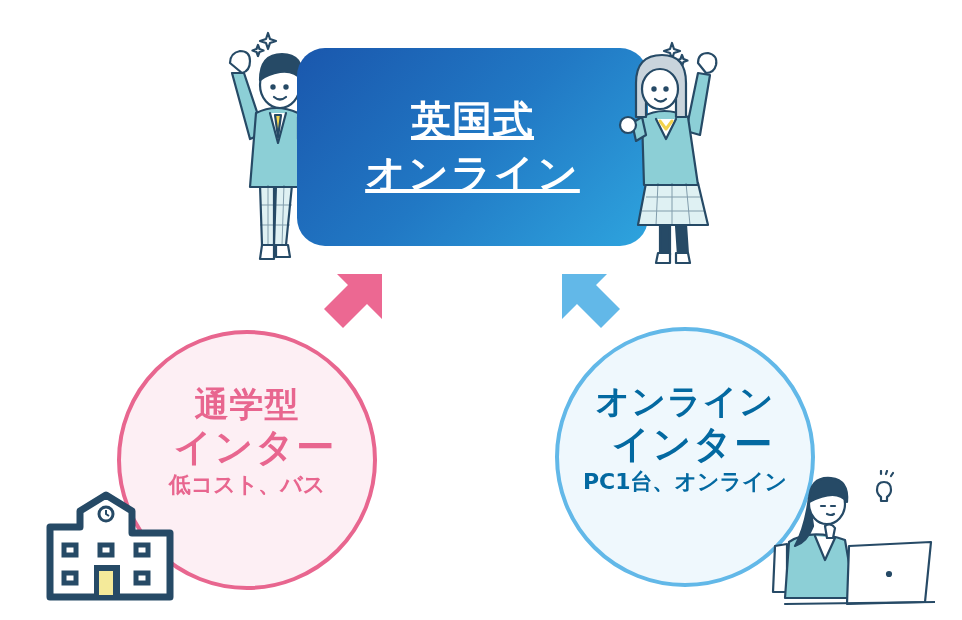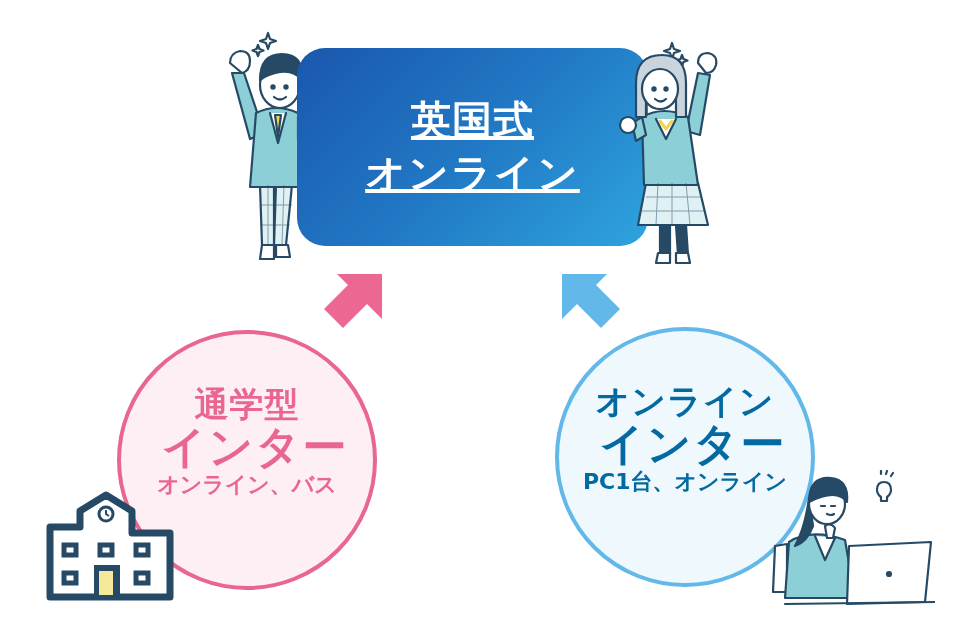--- a/index.html
+++ b/index.html
@@ -7,21 +7,21 @@
   .abs{position:absolute;}
   .curriculum-box{left:297px;top:48px;width:351px;height:198px;border-radius:28px;
     background:linear-gradient(135deg,#1a57ad 0%,#2178c4 50%,#2ea4de 100%);
     display:flex;flex-direction:column;align-items:center;justify-content:center;color:#fff;text-decoration:underline;}
   .curriculum-box .t1{font-size:40px;font-weight:bold;line-height:52px;letter-spacing:1px;}
   .curriculum-box .t2{font-size:40px;font-weight:bold;line-height:54px;letter-spacing:2px;}
   .circle{width:252px;height:252px;border-radius:50%;display:flex;flex-direction:column;align-items:center;justify-content:center;text-align:center;}
   .circle.pink{left:117px;top:330px;border:4px solid #e8668f;background:#fdeff4;color:#e8668f;}
   .circle.blue{left:555px;top:327px;border:4px solid #62b8e8;background:#eff8fd;color:#0369a1;}
   .circle .l1{font-size:34px;font-weight:bold;line-height:42px;letter-spacing:1px;}
-  .circle .l2{font-size:44px;font-weight:bold;line-height:44px;letter-spacing:2px;margin-left:16px;}
+  .circle .l2{font-size:38px;font-weight:bold;line-height:44px;letter-spacing:2px;margin-left:16px;}
   .circle .l3{font-size:22px;font-weight:bold;line-height:32px;margin-bottom:36px;}
 </style>
 </head>
 <body>
 
 <svg class="abs" style="left:218px;top:25px" width="110" height="240" viewBox="0 0 110 240">
   <g stroke="#264a66" stroke-width="2.2" stroke-linejoin="round" stroke-linecap="round">
 
     <path d="M50 8 l2 6 6 2 -6 2 -2 6 -2 -6 -6 -2 6 -2z" fill="#fff"></path>
     <path d="M40 20 l1.5 4 4 1.5 -4 1.5 -1.5 4 -1.5 -4 -4 -1.5 4 -1.5z" fill="#fff"></path>
@@ -101,21 +101,21 @@
 <svg class="abs" style="left:322px;top:273px" width="62" height="62" viewBox="0 0 62 62">
   <path d="M15 1 L60 1 L60 46 L45 31 L21 55 L2 36 L26 12 Z" fill="#ec6892"></path>
 </svg>
 <svg class="abs" style="left:560px;top:273px" width="62" height="62" viewBox="0 0 62 62">
   <path d="M47 1 L2 1 L2 46 L17 31 L41 55 L60 36 L36 12 Z" fill="#62b8e8"></path>
 </svg>
 
 <div class="abs circle pink">
   <div class="l1">通学型</div>
   <div class="l2">インター</div>
-  <div class="l3">オンライン、バス</div>
+  <div class="l3">低コスト、バス</div>
 </div>
 
 <svg class="abs" style="left:44px;top:491px" width="132" height="110" viewBox="0 0 132 110">
   <g stroke="#264a66" stroke-width="7" stroke-linejoin="round" fill="#fff">
     <path d="M6 36 L6 106 L126 106 L126 42 L88 42 L88 20 L62 4 L36 20 L36 36 Z"></path>
   </g>
   <circle cx="62" cy="23" r="7" fill="#fff" stroke="#264a66" stroke-width="3"></circle>
   <path d="M62 19 L62 23 L65 25" stroke="#264a66" stroke-width="2" fill="none"></path>
   <g fill="#fff" stroke="#264a66" stroke-width="5">
     <rect x="20" y="54" width="12" height="10"></rect>

